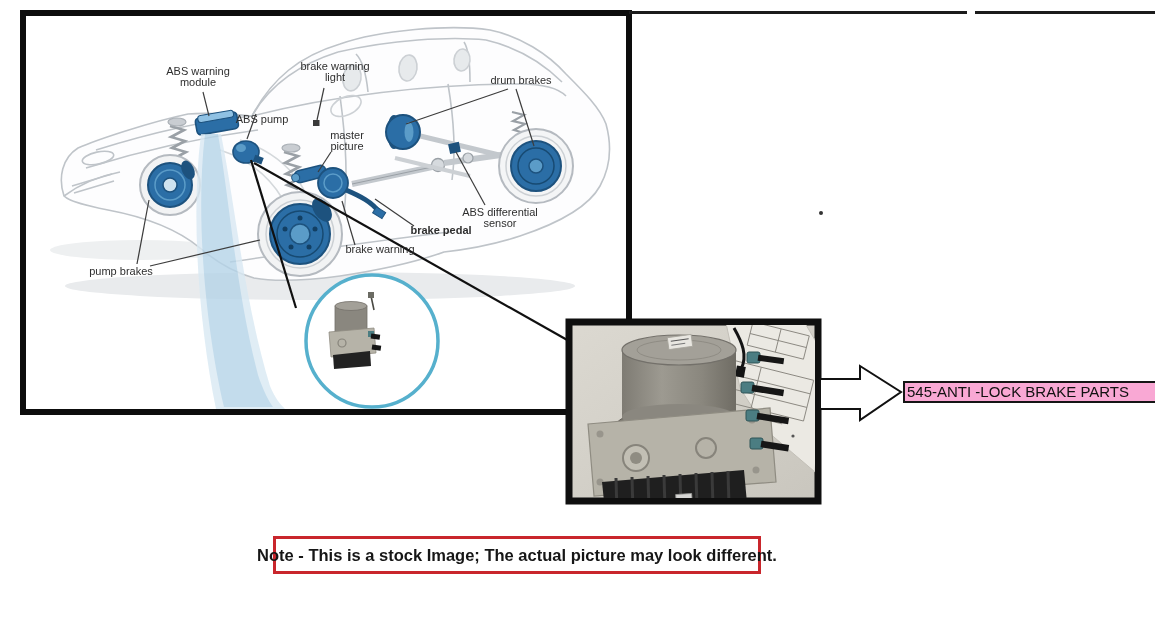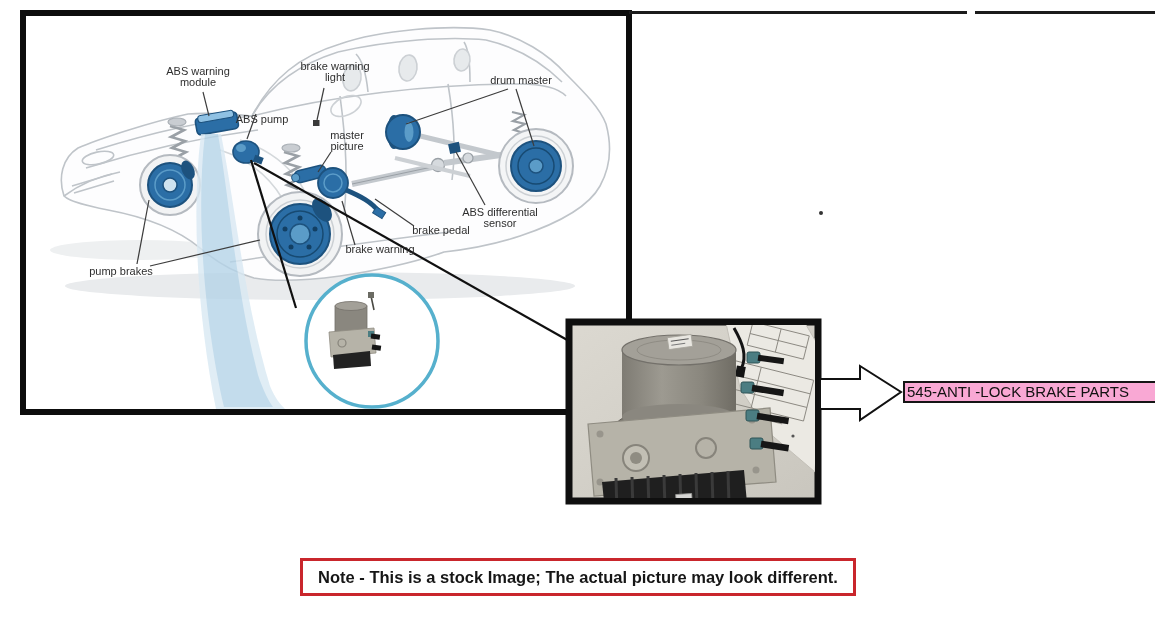--- a/index.html
+++ b/index.html
@@ -11,24 +11,24 @@
     font-size:11px;line-height:10.5px;color:#2e2e2e;
     text-align:center;white-space:pre-line;letter-spacing:0px;
   }
   .callout-box{
     position:absolute;left:903px;top:381px;width:254px;height:22px;
     background:#f9a8d4;border:2px solid #151515;box-sizing:border-box;
     font-size:15px;line-height:18px;color:#111;white-space:nowrap;
     padding:0 2px;overflow:hidden;
   }
   .note-box{
-    position:absolute;left:273px;top:558px;width:556px;height:38px;
+    position:absolute;left:273px;top:536px;width:488px;height:38px;
     border:3px solid #c9262c;box-sizing:border-box;background:#ffffff;
     display:flex;align-items:center;justify-content:center;
-    font-size:16.5px;font-weight:bold;color:#161616;white-space:nowrap;margin-left:27px;
+    font-size:16.5px;font-weight:bold;color:#161616;white-space:nowrap;
   }
 </style>
 </head>
 <body>
 
 <div class="stage">
 
 <svg width="1155" height="634" viewBox="0 0 1155 634">
   <defs>
     <linearGradient id="gmotor" x1="0" y1="0" x2="1" y2="0">
@@ -280,24 +280,24 @@
   </g>
 </svg>
 
 <div class="dlabel" style="left:153px;top:66px;width:90px;">ABS warning
 module</div>
 <div class="dlabel" style="left:290px;top:61px;width:90px;">brake warning
 light</div>
 <div class="dlabel" style="left:222px;top:97px;width:80px;margin-top:17px;">ABS pump</div>
 <div class="dlabel" style="left:302px;top:130px;width:90px;">master
 picture</div>
-<div class="dlabel" style="left:481px;top:75px;width:80px;">drum master</div>
+<div class="dlabel" style="left:481px;top:75px;width:80px;">drum brakes</div>
 <div class="dlabel" style="left:450px;top:207px;width:100px;">ABS differential
 sensor</div>
-<div class="dlabel" style="left:401px;top:225px;width:80px;">brake pedal</div>
+<div class="dlabel" style="left:401px;top:225px;width:80px;font-weight:bold;">brake pedal</div>
 <div class="dlabel" style="left:340px;top:244px;width:80px;">brake warning</div>
 <div class="dlabel" style="left:81px;top:266px;width:80px;">pump brakes</div>
 
 <div class="callout-box">545-ANTI -LOCK BRAKE PARTS</div>
 
 <div class="note-box">Note - This is a stock Image; The actual picture may look different.</div>
 
 </div>
 
 </body></html>

